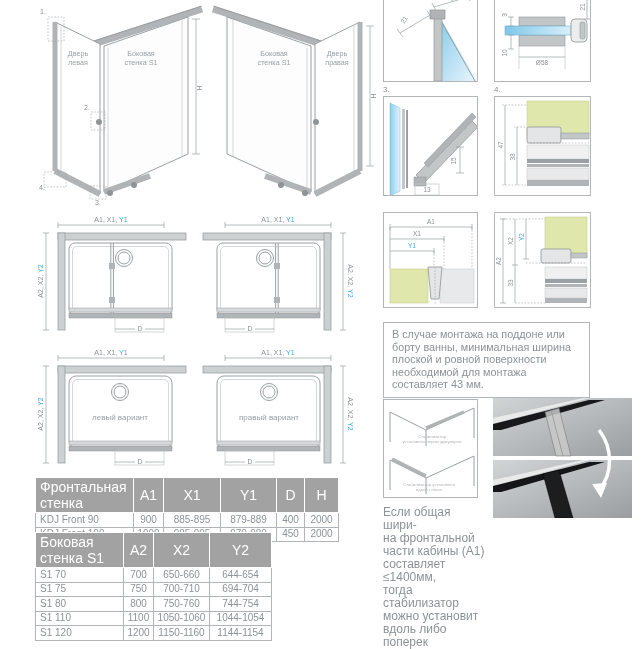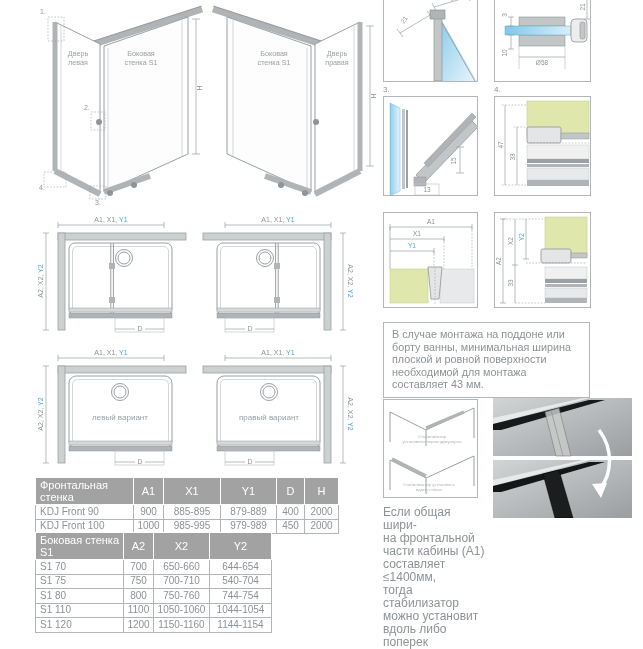--- a/index.html
+++ b/index.html
@@ -13,21 +13,21 @@
   .t{font-size:7px;fill:#8d9296;}
   .t6{font-size:6.5px;fill:#8d9296;}
   .tb{fill:#3fa9dc;}
   .lbl{font-size:7.2px;fill:#9aa0a3;}
   .cap{font-size:4.3px;fill:#b0b4b6;}
   .dim{stroke:#9aa0a3;stroke-width:0.7;fill:none;}
   .ln{stroke:#9aa0a3;stroke-width:1;fill:none;}
   .thin{stroke:#c2c6c7;stroke-width:0.7;fill:none;}
   .dash{stroke:#9aa0a3;stroke-width:0.6;stroke-dasharray:1.6 1.6;fill:none;}
   table{border-collapse:collapse;table-layout:fixed;position:absolute;background:#fff;}
-  th{background:#a2a2a2;color:#fff;font-weight:normal;font-size:11px;border:1px solid #fff;
+  th{background:#a2a2a2;color:#fff;font-weight:normal;font-size:14px;border:1px solid #fff;
      padding:1px 3px;height:12px;}
   td{color:#8d9296;font-size:10px;border:1px solid #b2b5b7;padding:0.5px 3px;text-align:center;
      line-height:12.5px;white-space:nowrap;overflow:hidden;}
   td:first-child,th:first-child{text-align:left;padding-left:4px;}
   #note-box{padding:5px 8px;color:#8d9296;font-size:10.8px;line-height:12.6px;}
 </style>
 </head>
 <body>
 
 <div id="page">
@@ -328,21 +328,21 @@
         <tr>
           <td>S1 70</td>
           <td>700</td>
           <td>650-660</td>
           <td>644-654</td>
         </tr>
         <tr>
           <td>S1 75</td>
           <td>750</td>
           <td>700-710</td>
-          <td>540-704</td>
+          <td>694-704</td>
         </tr>
         <tr>
           <td>S1 80</td>
           <td>800</td>
           <td>750-760</td>
           <td>744-754</td>
         </tr>
         <tr>
           <td>S1 110</td>
           <td>1100</td>

